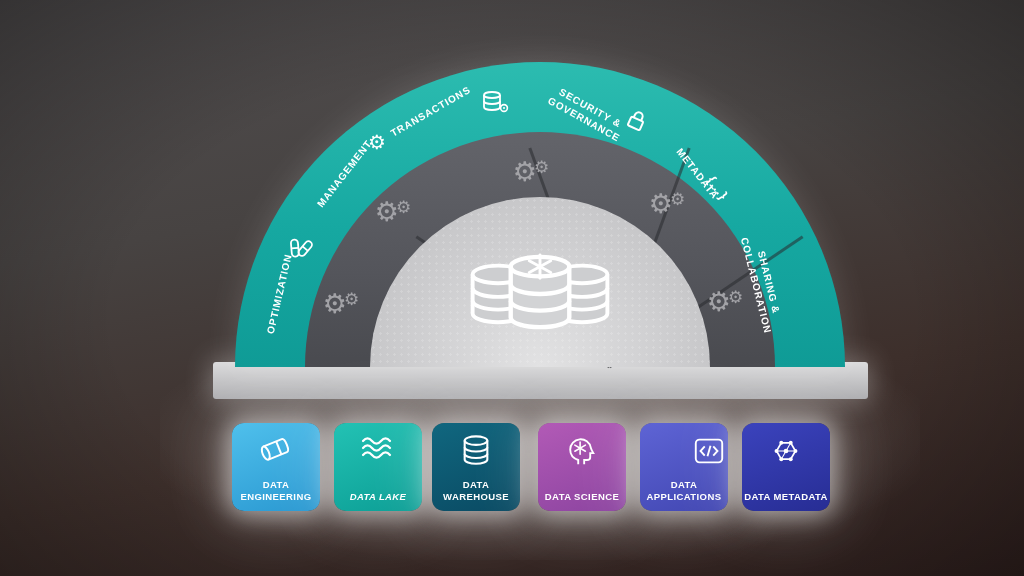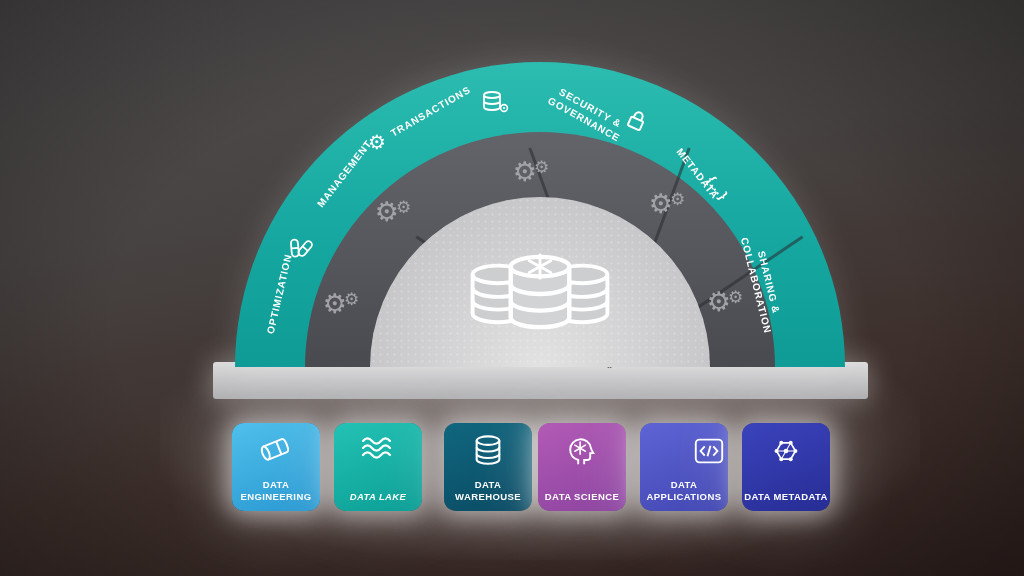--- a/index.html
+++ b/index.html
@@ -54,21 +54,21 @@
   
   .tile{position:absolute;top:423px;width:88px;height:88px;border-radius:12px;
     box-shadow:0 0 24px 5px rgba(255,255,255,0.50), 0 0 60px 12px rgba(255,255,255,0.22);
     display:flex;flex-direction:column;align-items:center;justify-content:space-between;
     padding:11px 2px 8px 2px;box-sizing:border-box;}
   .tile .t-label{color:#fff;font-weight:bold;font-size:9.5px;line-height:1.25;text-align:center;
     letter-spacing:0.4px;width:84px;}
   .tile svg{display:block;}
   .t1{left:232px;background:linear-gradient(160deg,#4fc0ec 0%,#2a98d1 100%);}
   .t2{left:334px;background:linear-gradient(160deg,#23c2b4 0%,#0c9e95 100%);font-style:italic;}
-  .t3{left:444px;background:linear-gradient(160deg,#10677f 0%,#0a4a63 100%);}
+  .t3{left:432px;background:linear-gradient(160deg,#10677f 0%,#0a4a63 100%);}
   .t4{left:538px;background:linear-gradient(160deg,#b25ab6 0%,#8c44a0 100%);}
   .t5{left:640px;background:linear-gradient(160deg,#5e64d5 0%,#4247b2 100%);align-items:flex-end;}
   .t6{left:742px;background:linear-gradient(160deg,#3b43bd 0%,#272d94 100%);}
 </style>
 </head>
 <body>
 
 <div class="vignette"></div>
 <div class="glow"></div>
 

